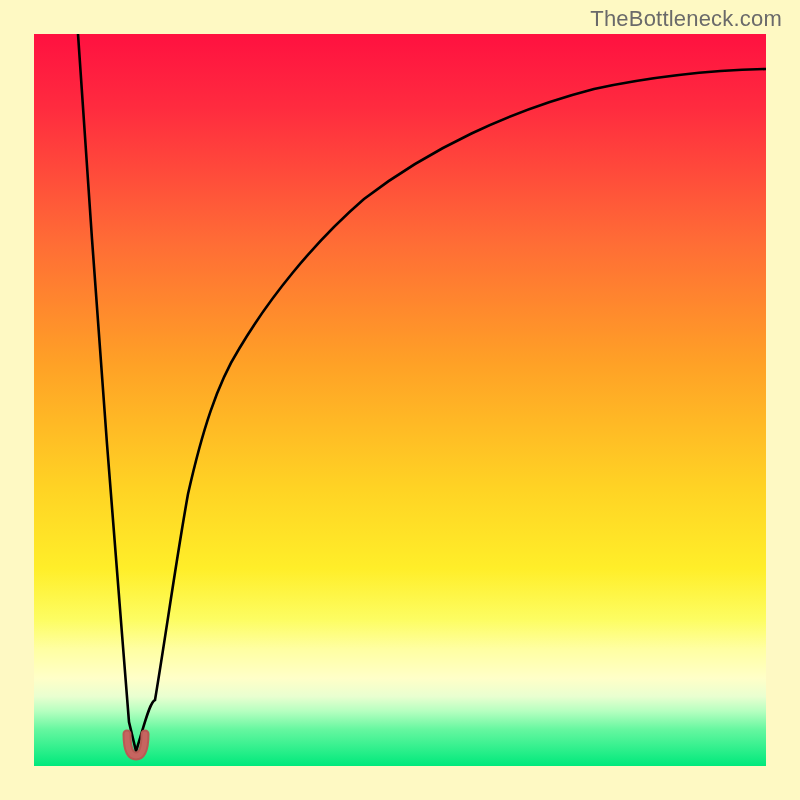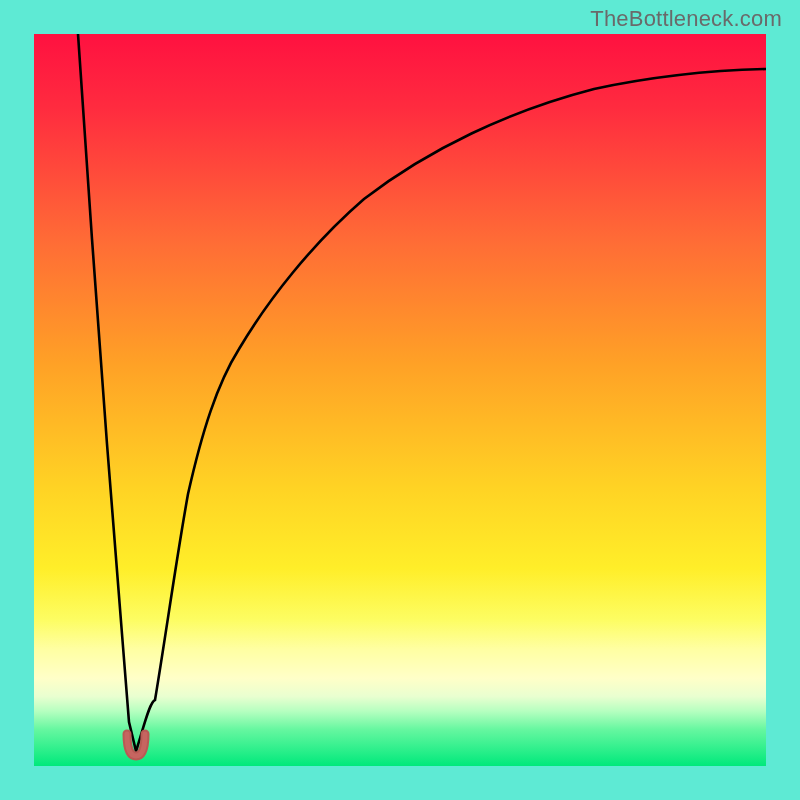--- a/index.html
+++ b/index.html
@@ -10,21 +10,21 @@
     overflow: hidden;
     background: #000;
     font-family: Arial, Helvetica, sans-serif;
   }
   .frame {
     position: absolute;
     left: 0;
     top: 0;
     width: 800px;
     height: 800px;
-    background: #5eead4;
+    background: #fef9c3;
   }
   .plot-area {
     position: absolute;
     left: 34px;
     top: 34px;
     width: 732px;
     height: 732px;
     overflow: hidden;
   }
   .grad {

